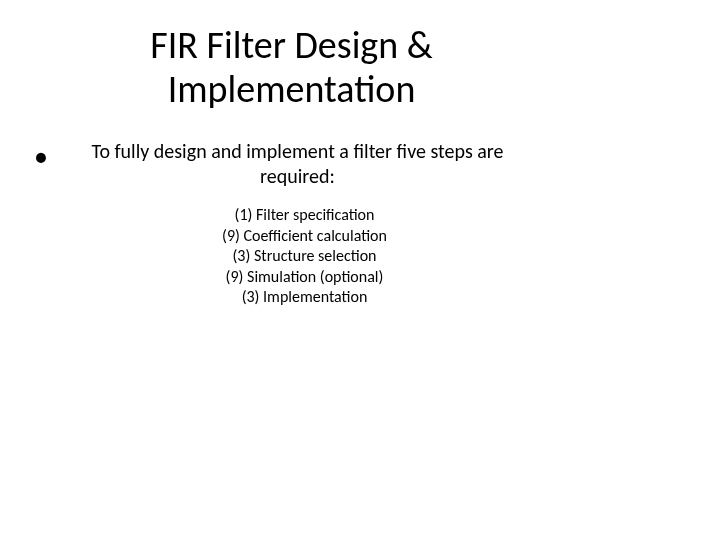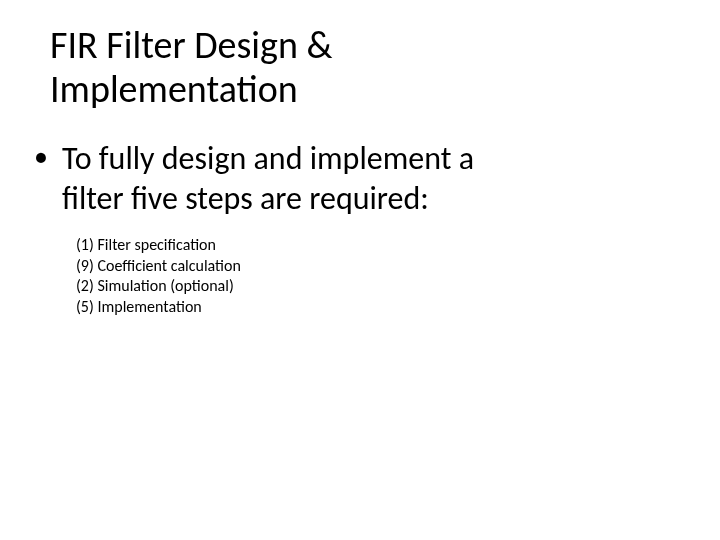--- a/index.html
+++ b/index.html
@@ -10,41 +10,42 @@
     background: #ffffff;
     font-family: Calibri, "Segoe UI", Arial, sans-serif;
     color: #000000;
     overflow: hidden;
   }
   .slide {
     box-sizing: border-box;
     width: 573px;
     height: 540px;
     padding: 24px 40px 0 40px;
+    text-align: center;
   }
   .title {
     font-size: 38px;
     font-weight: 400;
     letter-spacing: 0px;
     margin: 0 0 28px 10px;
     line-height: 1.15;
   }
   .bullet-row {
     display: flex;
     align-items: flex-start;
     margin: 0 0 16px 0;
   }
   .bullet-dot {
     font-size: 28px;
     line-height: 1.25;
     margin-right: 14px;
     margin-left: -6px;
   }
   .bullet-text {
-    font-size: 32px;
+    font-size: 20px;
     line-height: 1.25;
   }
   .steps {
     margin-left: 36px;
   }
   .step {
     font-size: 16px;
     line-height: 1.28;
   }
 </style>
@@ -55,16 +56,17 @@
   <h1 class="title">FIR Filter Design &amp; Implementation</h1>
 
   <div class="bullet-row">
     <span class="bullet-dot">•</span>
     <span class="bullet-text">To fully design and implement a filter five steps are required:</span>
   </div>
 
   <div class="steps">
     <div class="step">(1) Filter specification</div>
     <div class="step">(9) Coefficient calculation</div>
-    <div class="step">(2) Simulation (optional)</div>
-    <div class="step">(5) Implementation</div>
+    <div class="step">(3) Structure selection</div>
+    <div class="step">(9) Simulation (optional)</div>
+    <div class="step">(3) Implementation</div>
   </div>
 </div>
 
 </body></html>

